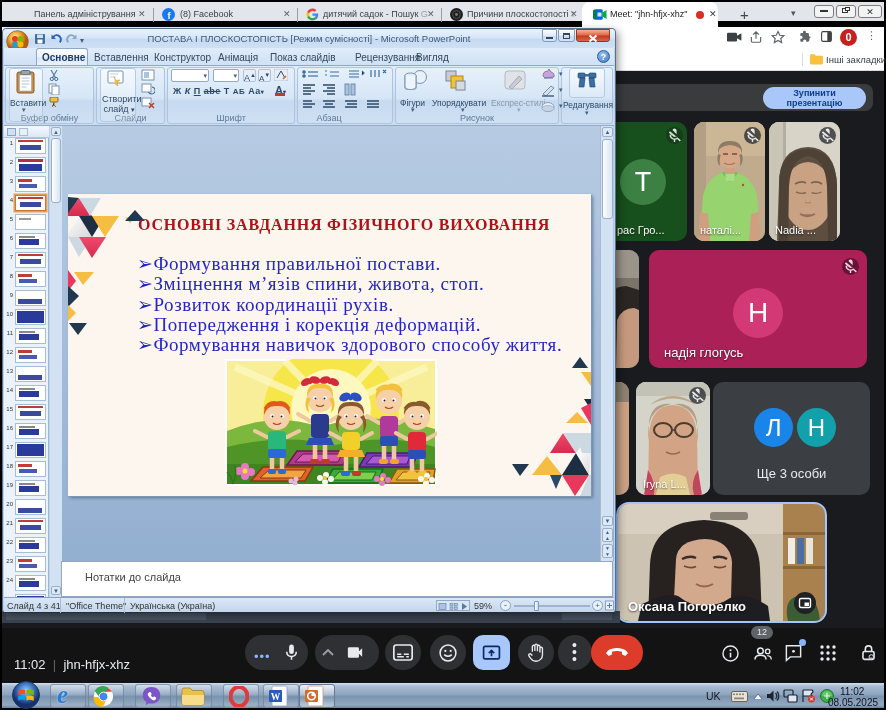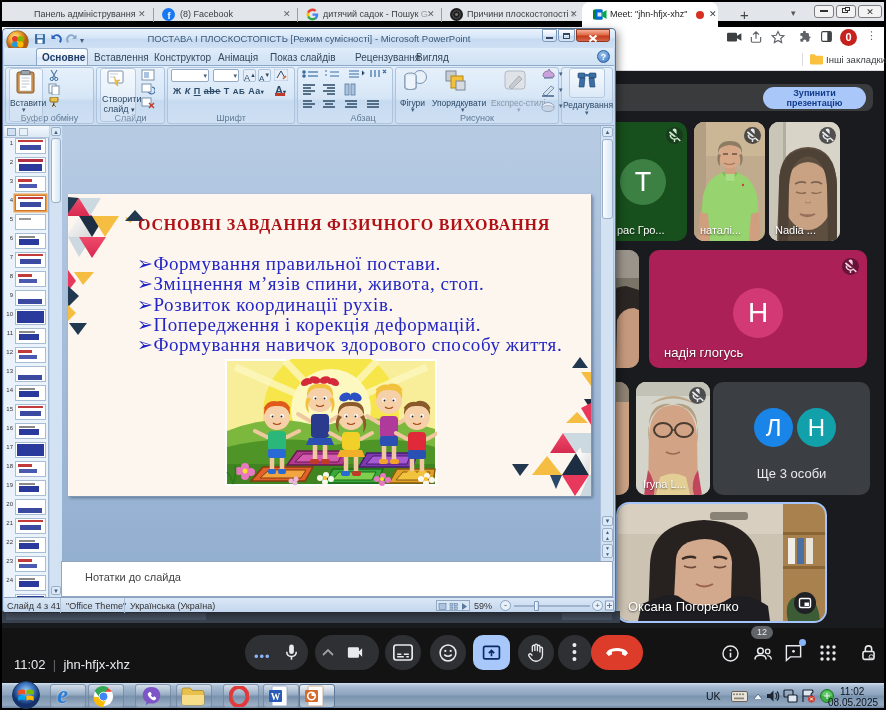--- a/index.html
+++ b/index.html
@@ -219,21 +219,21 @@
       <div class="micoff" style="right:4px; top:5px;"><svg width="17" height="17" viewBox="0 0 24 24">
             <path fill="#e8eaed" d="M15 11V5a3 3 0 0 0-5.9-.7L15 10.2zm-9.4-5L4 7.6l5 5V11a3 3 0 0 0 5.4 1.8l1.5 1.5A5 5 0 0 1 7 11H5a7 7 0 0 0 6 6.9V21h2v-3.1c1-.15 2-.53 2.8-1.1l3.6 3.6 1.6-1.6z"></path>
           </svg></div>
     </div>
     <div class="tile" style="left:711px; top:311px; width:157px; height:113px; background:#3b3e42;">
       <div class="abs" style="left:41px; top:26px; width:39px; height:39px; border-radius:50%; background:#1a85e8; color:#fff; font-size:24px; text-align:center; line-height:39px;">Л</div>
       <div class="abs" style="left:84px; top:26px; width:39px; height:39px; border-radius:50%; background:#12a0aa; color:#fff; font-size:24px; text-align:center; line-height:39px;">Н</div>
       <div class="abs" style="left:0; top:84px; width:157px; text-align:center; color:#e8eaed; font-size:13px;">Ще 3 особи</div>
     </div>
 
-    <div class="tile" style="left:614px; top:431px; width:211px; height:121px; border:2px solid #a5c4fb; border-radius:13px; background:#14532d;">
+    <div class="tile" style="left:614px; top:431px; width:211px; height:121px; border:2px solid #a5c4fb; border-radius:13px; background:#14532d;font-weight:bold;">
       <svg class="abs" width="207" height="117" viewBox="0 0 207 117">
         <rect width="207" height="117" fill="#cdc3b2"></rect>
         <rect x="0" y="0" width="207" height="30" fill="#d8cfc0"></rect>
         <rect x="92" y="8" width="38" height="8" rx="3" fill="#8a8274"></rect>
         <rect x="165" y="0" width="42" height="117" fill="#a8814f"></rect>
         <rect x="165" y="28" width="42" height="3" fill="#8a6637"></rect>
         <rect x="165" y="62" width="42" height="3" fill="#8a6637"></rect>
         <rect x="170" y="34" width="7" height="26" fill="#f0ede6"></rect>
           <rect x="179" y="34" width="7" height="26" fill="#4a6fa5"></rect>
           <rect x="188" y="34" width="7" height="26" fill="#e8e4da"></rect>
@@ -489,21 +489,21 @@
     <div class="abs" style="left:1px; top:36px; width:610px; height:61px; background:linear-gradient(#e2eefb, #d4e4f6 40%, #c2d7ee 60%, #cadcf1); border-top:1px solid #8da8c6; border-bottom:1px solid #93a9c4;"></div>
     <div class="abs ribgroup" style="left:2px; width:89px;"></div>
     <div class="abs ribgroup" style="left:93px; width:69px;"></div>
     <div class="abs ribgroup" style="left:164px; width:128px;"></div>
     <div class="abs ribgroup" style="left:294px; width:96px;"></div>
     <div class="abs ribgroup" style="left:392px; width:164px;"></div>
     <div class="abs ribgroup" style="left:558px; width:52px;"></div>
     <div class="abs riblabel" style="left:2px; width:89px;">Буфер обміну</div>
     <div class="abs riblabel" style="left:93px; width:69px;">Слайди</div>
     <div class="abs riblabel" style="left:164px; width:128px;">Шрифт</div>
-    <div class="abs riblabel" style="left:312px; width:96px;">Абзац</div>
+    <div class="abs riblabel" style="left:278px; width:96px;">Абзац</div>
     <div class="abs riblabel" style="left:392px; width:164px;">Рисунок</div>
 
     <div class="abs bigbtn" style="left:6px; top:39px; width:34px; height:54px;"></div>
     <svg class="abs" style="left:13px; top:41px;" width="19" height="24" viewBox="0 0 19 24">
         <rect x="1" y="2" width="17" height="21" rx="2" fill="#c98f4e" stroke="#8a5c28"></rect>
         <rect x="5" y="0.5" width="9" height="4" rx="1.5" fill="#9aa4ae" stroke="#5f6d7a"></rect>
         <rect x="3.5" y="5" width="12" height="16" fill="#fff" stroke="#9aa4ae" stroke-width=".6"></rect>
         <path d="M5.5 8 h8 M5.5 11 h8 M5.5 14 h8 M5.5 17 h5" stroke="#b9c4cf" stroke-width="1"></path>
       </svg>
     <div class="abs" style="left:7px; top:69px; font-size:8.5px; color:#2d4a66;text-align:right;">Вставити</div>

